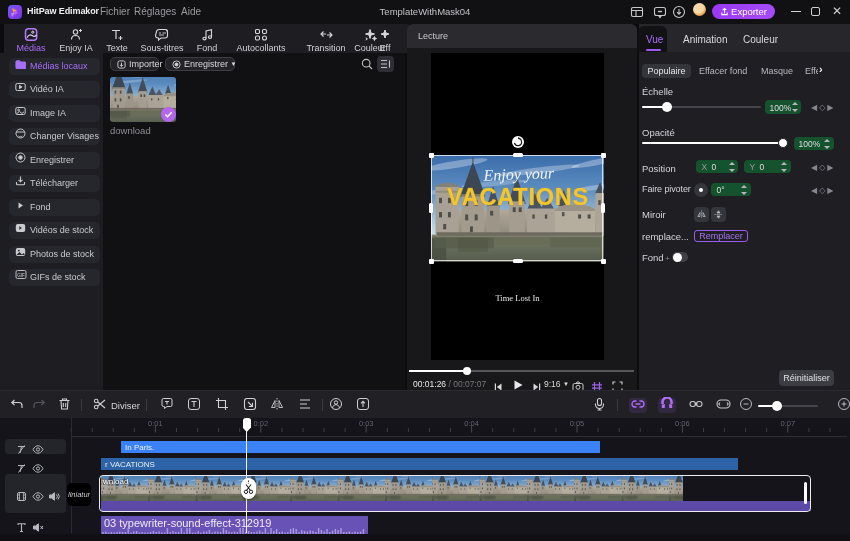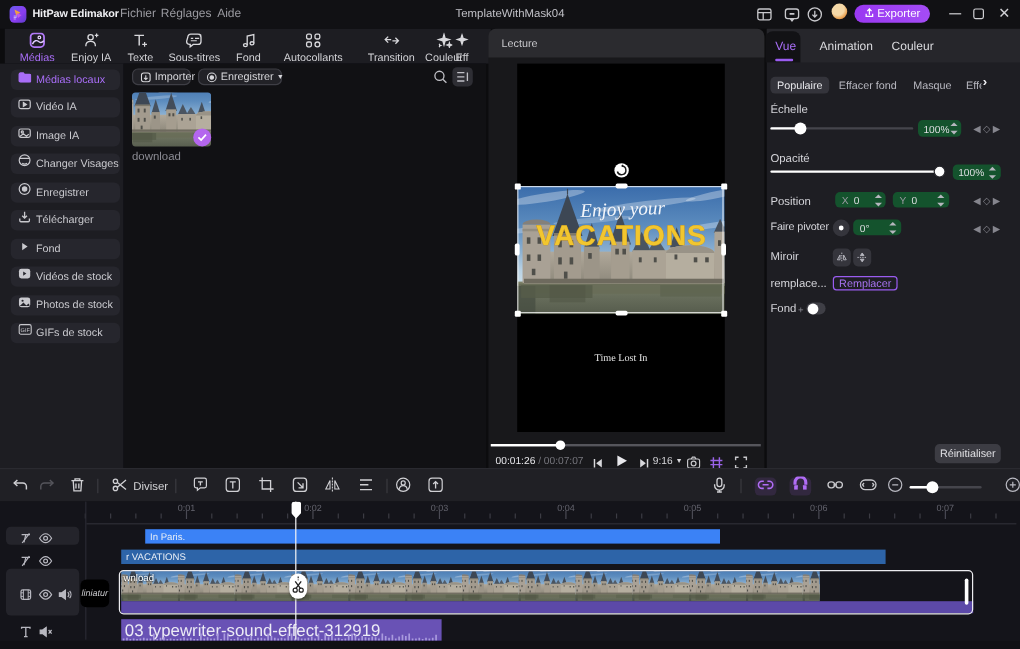--- a/index.html
+++ b/index.html
@@ -632,21 +632,21 @@
  </div>
  <div class="abs" style="left:101px;top:83px;width:710px;height:10px;background:#5c49a8;"></div>
  <div class="abs" style="left:98.5px;top:56.5px;width:712.5px;height:37px;border:1.2px solid #ececf0;border-radius:4px;"></div>
  <div class="abs" style="left:804px;top:64px;width:3px;height:22px;background:#fff;border-radius:1.5px;"></div>
 
  <div class="abs" style="left:67px;top:64.5px;width:24px;height:23.5px;background:#000000;border-radius:5px;overflow:hidden;font-style:italic;">
         <span style="position:absolute;left:1px;top:7px;font-size:7.5px;color:#cacace;">liniatur</span>
       </div>
 
  <div class="abs" style="left:101px;top:98px;width:267px;height:17.5px;background:#6952b5;">
-  <span style="position:absolute;left:3px;top:1px;font-size:14px;color:#ecebf5;white-space:nowrap;">03 typewriter-sound-effect-312919</span>
+  <span style="position:absolute;left:3px;top:1px;font-size:11px;color:#ecebf5;white-space:nowrap;">03 typewriter-sound-effect-312919</span>
   <svg style="position:absolute;left:0;bottom:0;" width="267" height="9">
           <path d="M2.0 7.0 v2.0 M4.8 6.5 v2.5 M7.6 7.5 v1.5 M10.4 7.0 v2.0 M13.2 7.5 v1.5 M16.0 7.0 v2.0 M18.8 6.5 v2.5 M21.6 7.0 v2.0 M24.4 7.0 v2.0 M27.2 3.0 v6.0 M30.0 7.5 v1.5 M32.8 6.5 v2.5 M35.6 6.0 v3.0 M38.4 7.5 v1.5 M41.2 7.0 v2.0 M44.0 7.5 v1.5 M46.8 7.5 v1.5 M49.6 7.0 v2.0 M52.4 6.0 v3.0 M55.2 7.0 v2.0 M58.0 6.5 v2.5 M60.8 7.5 v1.5 M63.6 7.5 v1.5 M66.4 3.0 v6.0 M69.2 7.0 v2.0 M72.0 6.0 v3.0 M74.8 7.0 v2.0 M77.6 7.0 v2.0 M80.4 3.0 v6.0 M83.2 7.5 v1.5 M86.0 3.0 v6.0 M88.8 3.0 v6.0 M91.6 7.5 v1.5 M94.4 7.5 v1.5 M97.2 6.0 v3.0 M100.0 7.5 v1.5 M102.8 6.5 v2.5 M105.6 6.5 v2.5 M108.4 5.0 v4.0 M111.2 7.5 v1.5 M114.0 6.5 v2.5 M116.8 6.5 v2.5 M119.6 7.0 v2.0 M122.4 3.0 v6.0 M125.2 5.0 v4.0 M128.0 6.5 v2.5 M130.8 7.0 v2.0 M133.6 6.5 v2.5 M136.4 7.0 v2.0 M139.2 3.0 v6.0 M142.0 3.0 v6.0 M144.8 7.0 v2.0 M147.6 6.0 v3.0 M150.4 7.0 v2.0 M153.2 7.0 v2.0 M156.0 6.5 v2.5 M158.8 5.5 v3.5 M161.6 7.0 v2.0 M164.4 3.0 v6.0 M167.2 7.5 v1.5 M170.0 3.0 v6.0 M172.8 6.0 v3.0 M175.6 4.0 v5.0 M178.4 7.0 v2.0 M181.2 6.5 v2.5 M184.0 7.5 v1.5 M186.8 7.0 v2.0 M189.6 4.0 v5.0 M192.4 3.0 v6.0 M195.2 4.0 v5.0 M198.0 7.0 v2.0 M200.8 5.0 v4.0 M203.6 6.0 v3.0 M206.4 6.5 v2.5 M209.2 5.5 v3.5 M212.0 6.0 v3.0 M214.8 7.0 v2.0 M217.6 3.0 v6.0 M220.4 5.0 v4.0 M223.2 6.5 v2.5 M226.0 4.0 v5.0 M228.8 7.0 v2.0 M231.6 5.5 v3.5 M234.4 4.0 v5.0 M237.2 5.0 v4.0 M240.0 3.0 v6.0 M242.8 7.0 v2.0 M245.6 7.0 v2.0 M248.4 6.5 v2.5 M251.2 7.5 v1.5 M254.0 6.5 v2.5 M256.8 7.0 v2.0 M259.6 6.5 v2.5 M262.4 4.0 v5.0" stroke="#a99ade" stroke-width="1.4"></path>
         </svg>
  </div>
  <div class="abs" style="left:0;top:115.5px;width:850px;height:7.5px;background:#101014;"></div>
 
  <div class="abs" style="left:246px;top:0;width:1.2px;height:115px;background:#f5f5f7;"></div>
  <div class="abs" style="left:242.5px;top:0px;width:8.5px;height:14px;background:#fff;border-radius:2.5px;clip-path:polygon(0 0,100% 0,100% 68%,50% 100%,0 68%);"></div>
 
  <div class="abs" style="left:240.5px;top:59.5px;width:15px;height:21px;background:#fff;border-radius:8px;box-shadow:0 1px 2px rgba(0,0,0,.4);">

